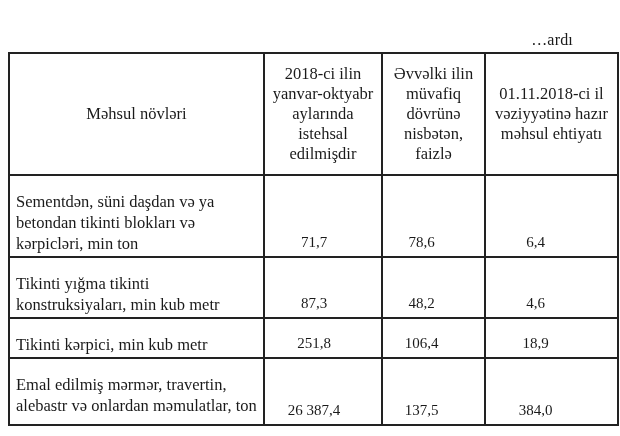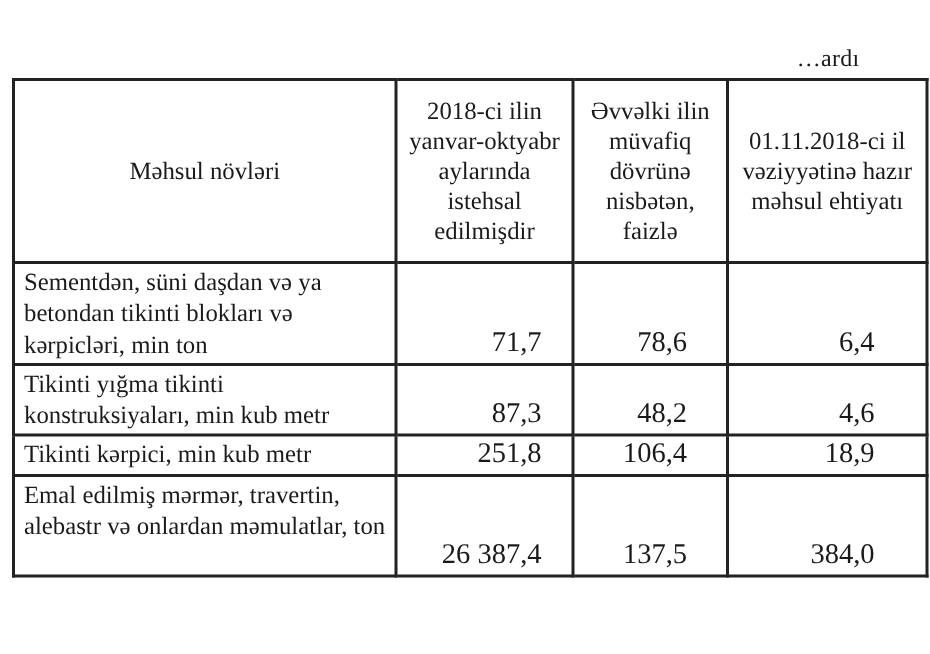--- a/index.html
+++ b/index.html
@@ -42,26 +42,26 @@
     line-height: 20px;
     text-align: center;
     vertical-align: middle;
     padding: 2px 3px;
   }
   td.product {
     font-size: 16.5px;
     line-height: 21px;
     text-align: left;
     vertical-align: top;
-    padding: 1px 4px 2px 6px;
+    padding: 15px 4px 2px 6px;
   }
   td.num {
-    font-size: 19px;
+    font-size: 15px;
     line-height: 21px;
-    text-align: right;
+    text-align: center;
     vertical-align: bottom;
     padding: 1px 20px 3px 2px;
   }
   td.num.pad-mid { padding-right: 26px; }
   td.num.pad-last { padding-right: 34px; }
   tr.rh-3 { height: 67px; }
   tr.rh-2 { height: 41px; }
   tr.rh-1 { height: 24px; }
   tr.rh-1b { height: 23px; }
   tr.rh-2b { height: 38px; }

